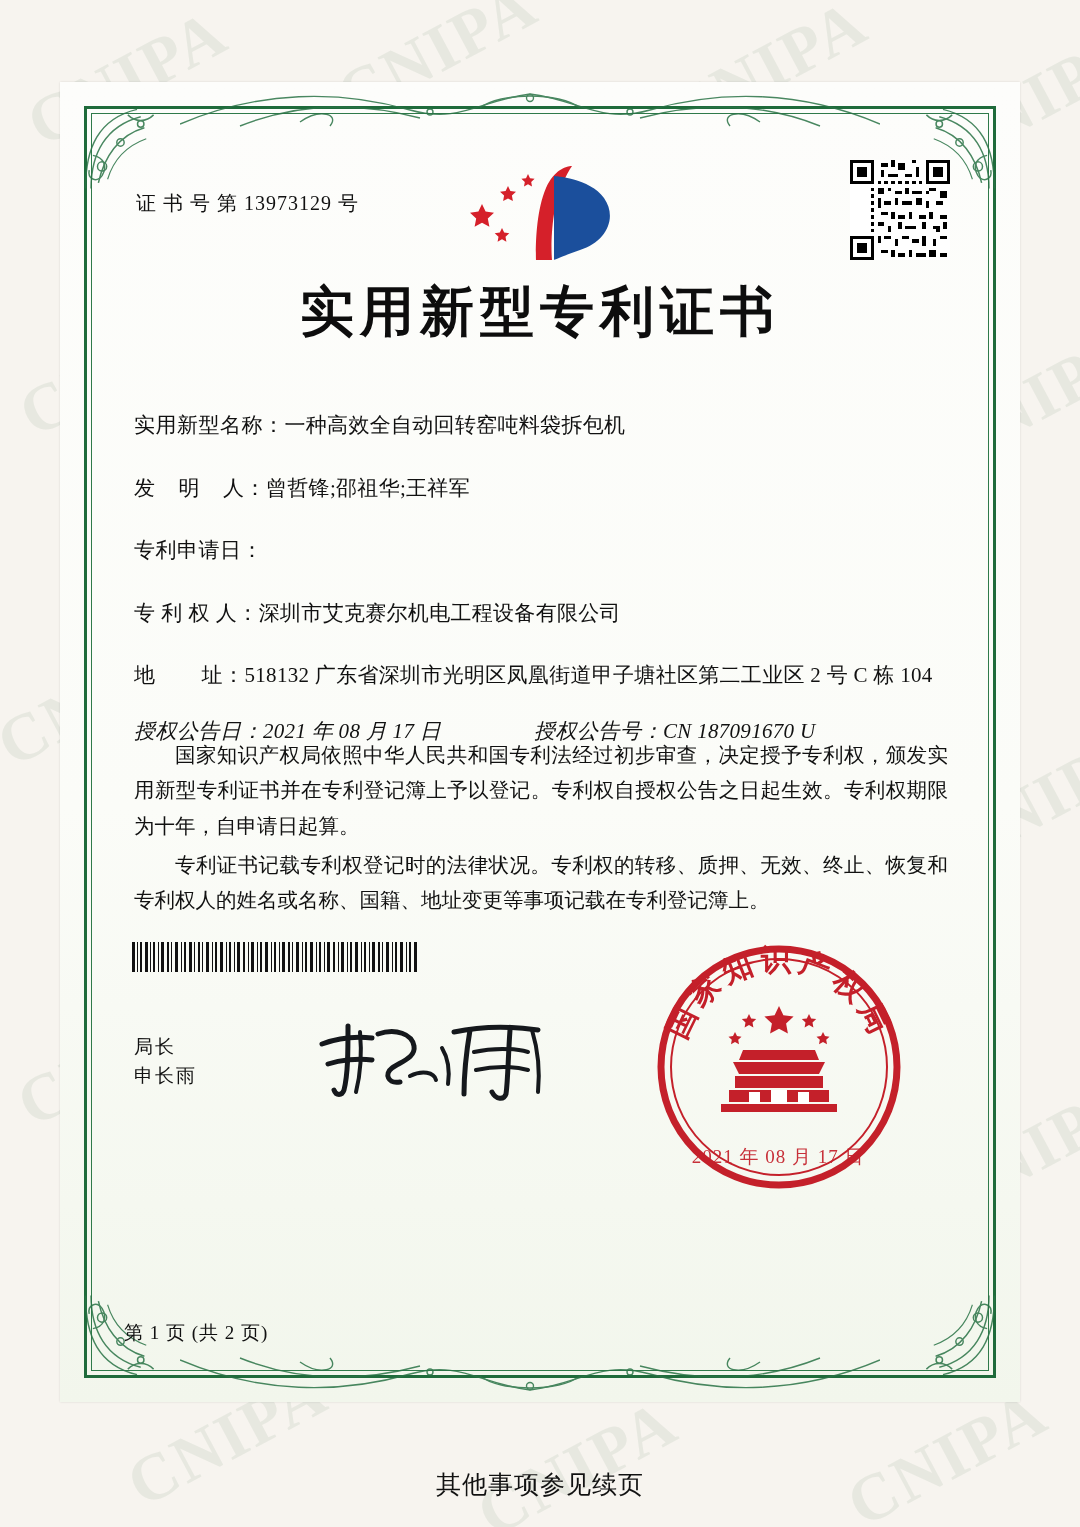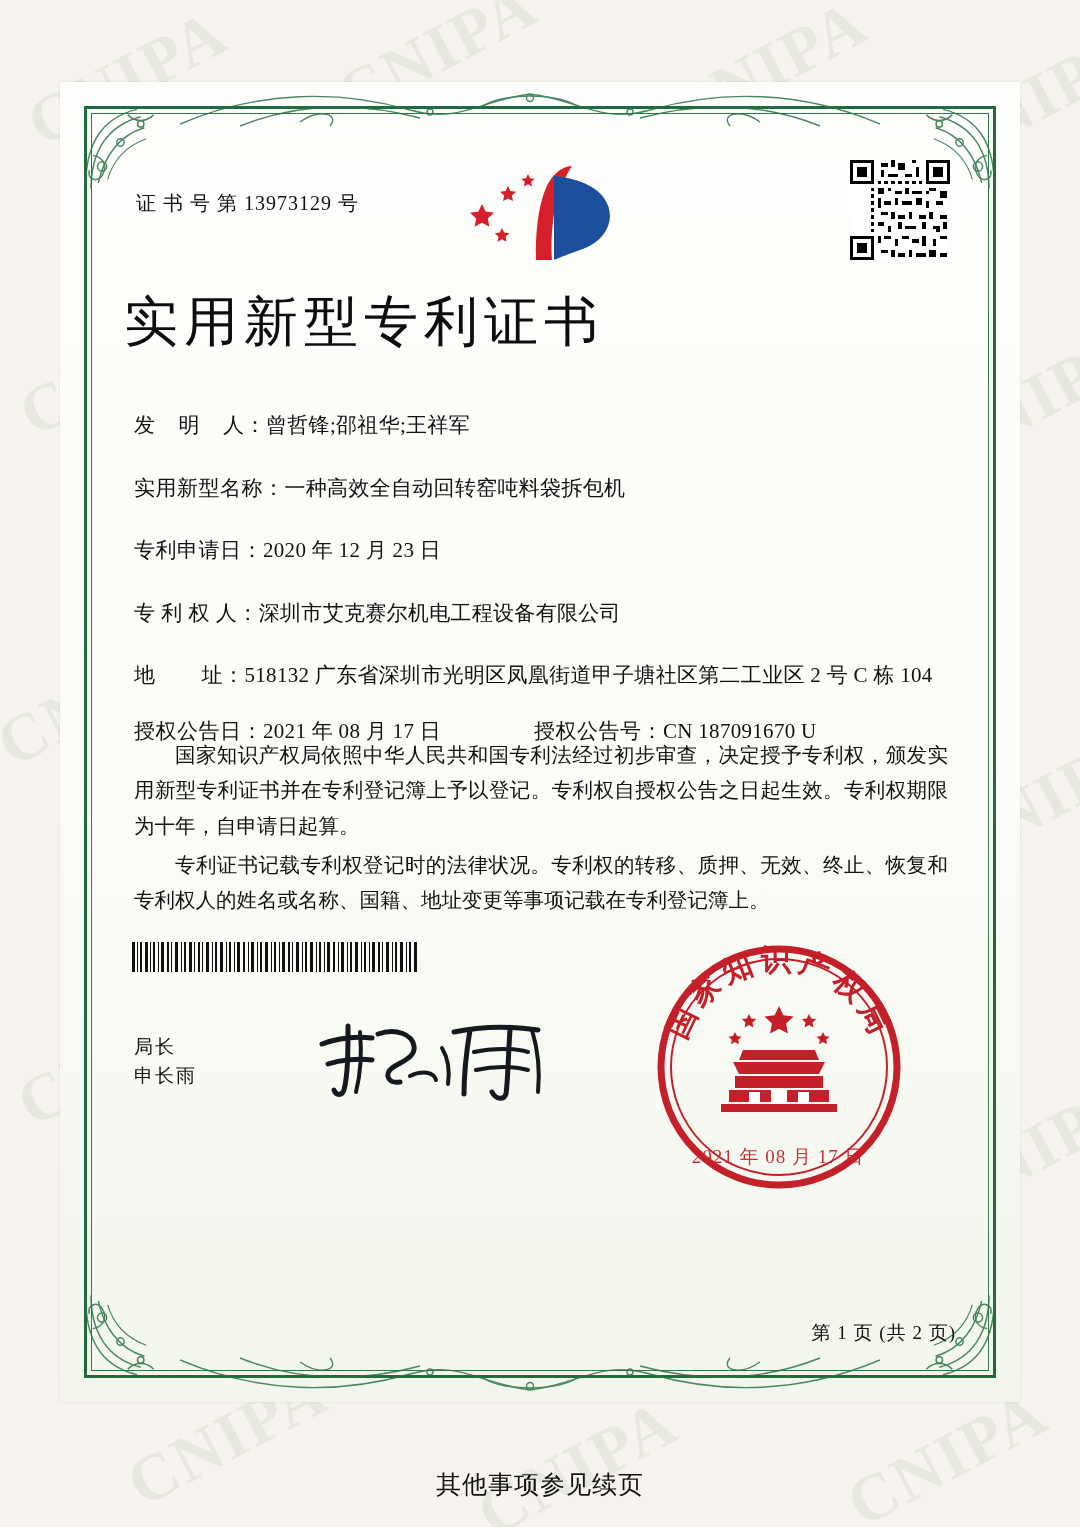--- a/index.html
+++ b/index.html
@@ -102,24 +102,24 @@
     position: absolute;
     right: 6px; top: 18px;
     width: 100px; height: 100px;
     background: #fff;
   }
   .qr svg { display: block; }
 
   .main-title {
     position: absolute;
     left: 0; right: 0;
-    top: 144px;
-    text-align: left;
+    top: 134px;
+    text-align: center;
     font-size: 54px;
-    font-weight: normal;
+    font-weight: bold;
     letter-spacing: 6px;
     color: #0d0d0d;
     font-family: "DejaVu Serif", "Liberation Serif", serif;
   }
 
   
   .fields {
     position: absolute;
     left: 10px; right: 6px;
     top: 268px;
@@ -138,20 +138,21 @@
     letter-spacing: 0.5px;
   }
   .fvalue {
     flex: 1 1 auto;
     letter-spacing: 0.3px;
   }
   .frow.tight { margin-bottom: 24px; }
   .frow-inline {
     display: flex;
     margin-bottom: 18px;
+    font-style: italic;
   }
   .col-a { flex: 0 0 400px; display: flex; }
   .col-b { flex: 1 1 auto; display: flex; }
 
   
   .paras {
     position: absolute;
     left: 10px; right: 8px;
     top: 592px;
     font-size: 20.5px;
@@ -208,21 +209,21 @@
     color: #c4202a;
     font-size: 19px;
     letter-spacing: 1px;
     opacity: .92;
   }
 
   .page-num {
     position: absolute;
     left: 0; right: 0;
     bottom: 4px;
-    text-align: right;
+    text-align: left;
     font-size: 19px;
     color: #111;
     letter-spacing: 1px;
   }
 
   .footer-note {
     position: absolute;
     left: 0; right: 0;
     top: 1468px;
     text-align: center;
@@ -446,33 +447,32 @@
             <rect x="25" y="20" width="1" height="1"></rect>
         </g>
       </svg>
     </div>
 
     <div class="main-title">实用新型专利证书</div>
 
     <div class="fields">
 
       <div class="frow">
+        <span class="flabel">实用新型名称：</span>
+        <span class="fvalue">一种高效全自动回转窑吨料袋拆包机</span>
+      </div>
+
+      <div class="frow">
         <span class="flabel">发    明    人：</span>
         <span class="fvalue">曾哲锋;邵祖华;王祥军</span>
       </div>
 
-      <div class="frow">
-        <span class="flabel">实用新型名称：</span>
-        <span class="fvalue">一种高效全自动回转窑吨料袋拆包机</span>
-      </div>
-
 
       <div class="frow">
         <span class="flabel">专利申请日：</span>
-        <span class="fvalue">2020 年 12 月 23 日</span>
       </div>
 
       <div class="frow">
         <span class="flabel">专 利 权 人：</span>
         <span class="fvalue">深圳市艾克赛尔机电工程设备有限公司</span>
       </div>
 
       <div class="frow tight">
         <span class="flabel">地        址：</span>
         <span class="fvalue">518132 广东省深圳市光明区凤凰街道甲子塘社区第二工业区 2 号 C 栋 104</span>

